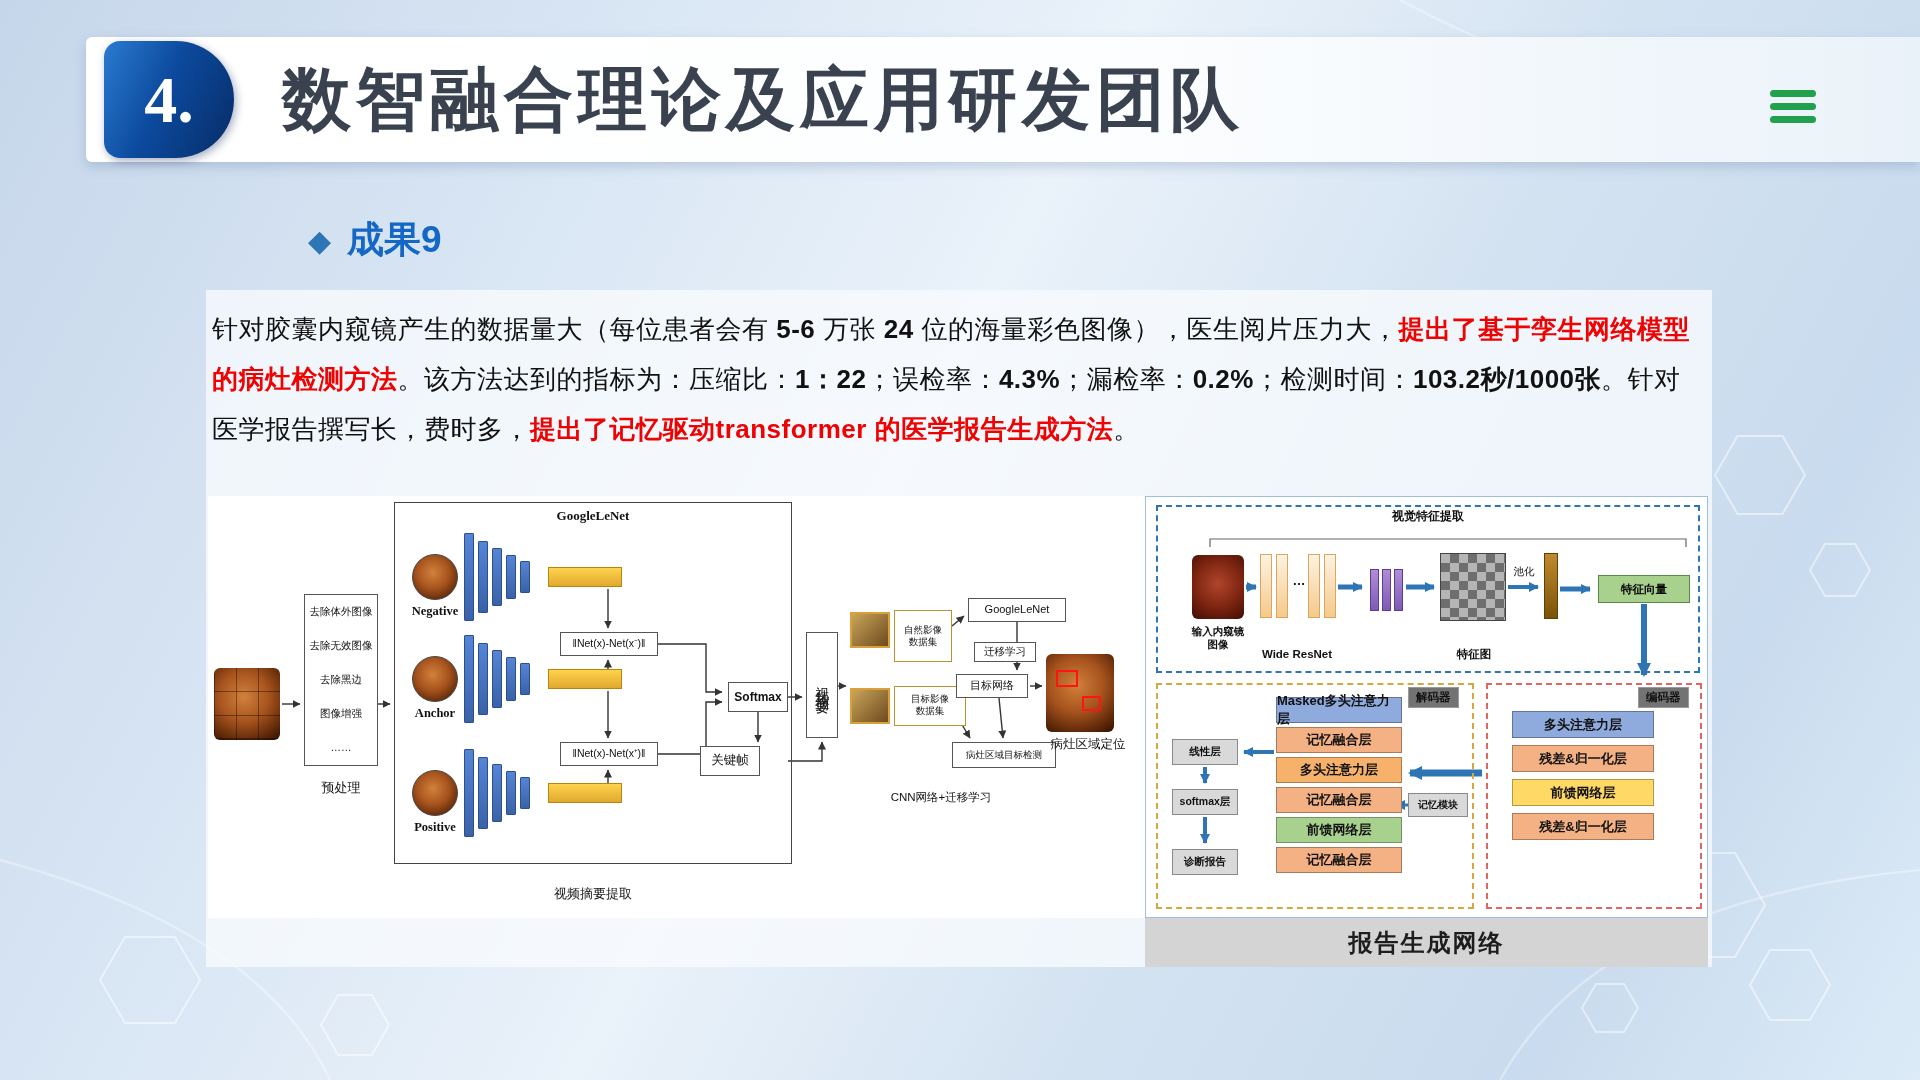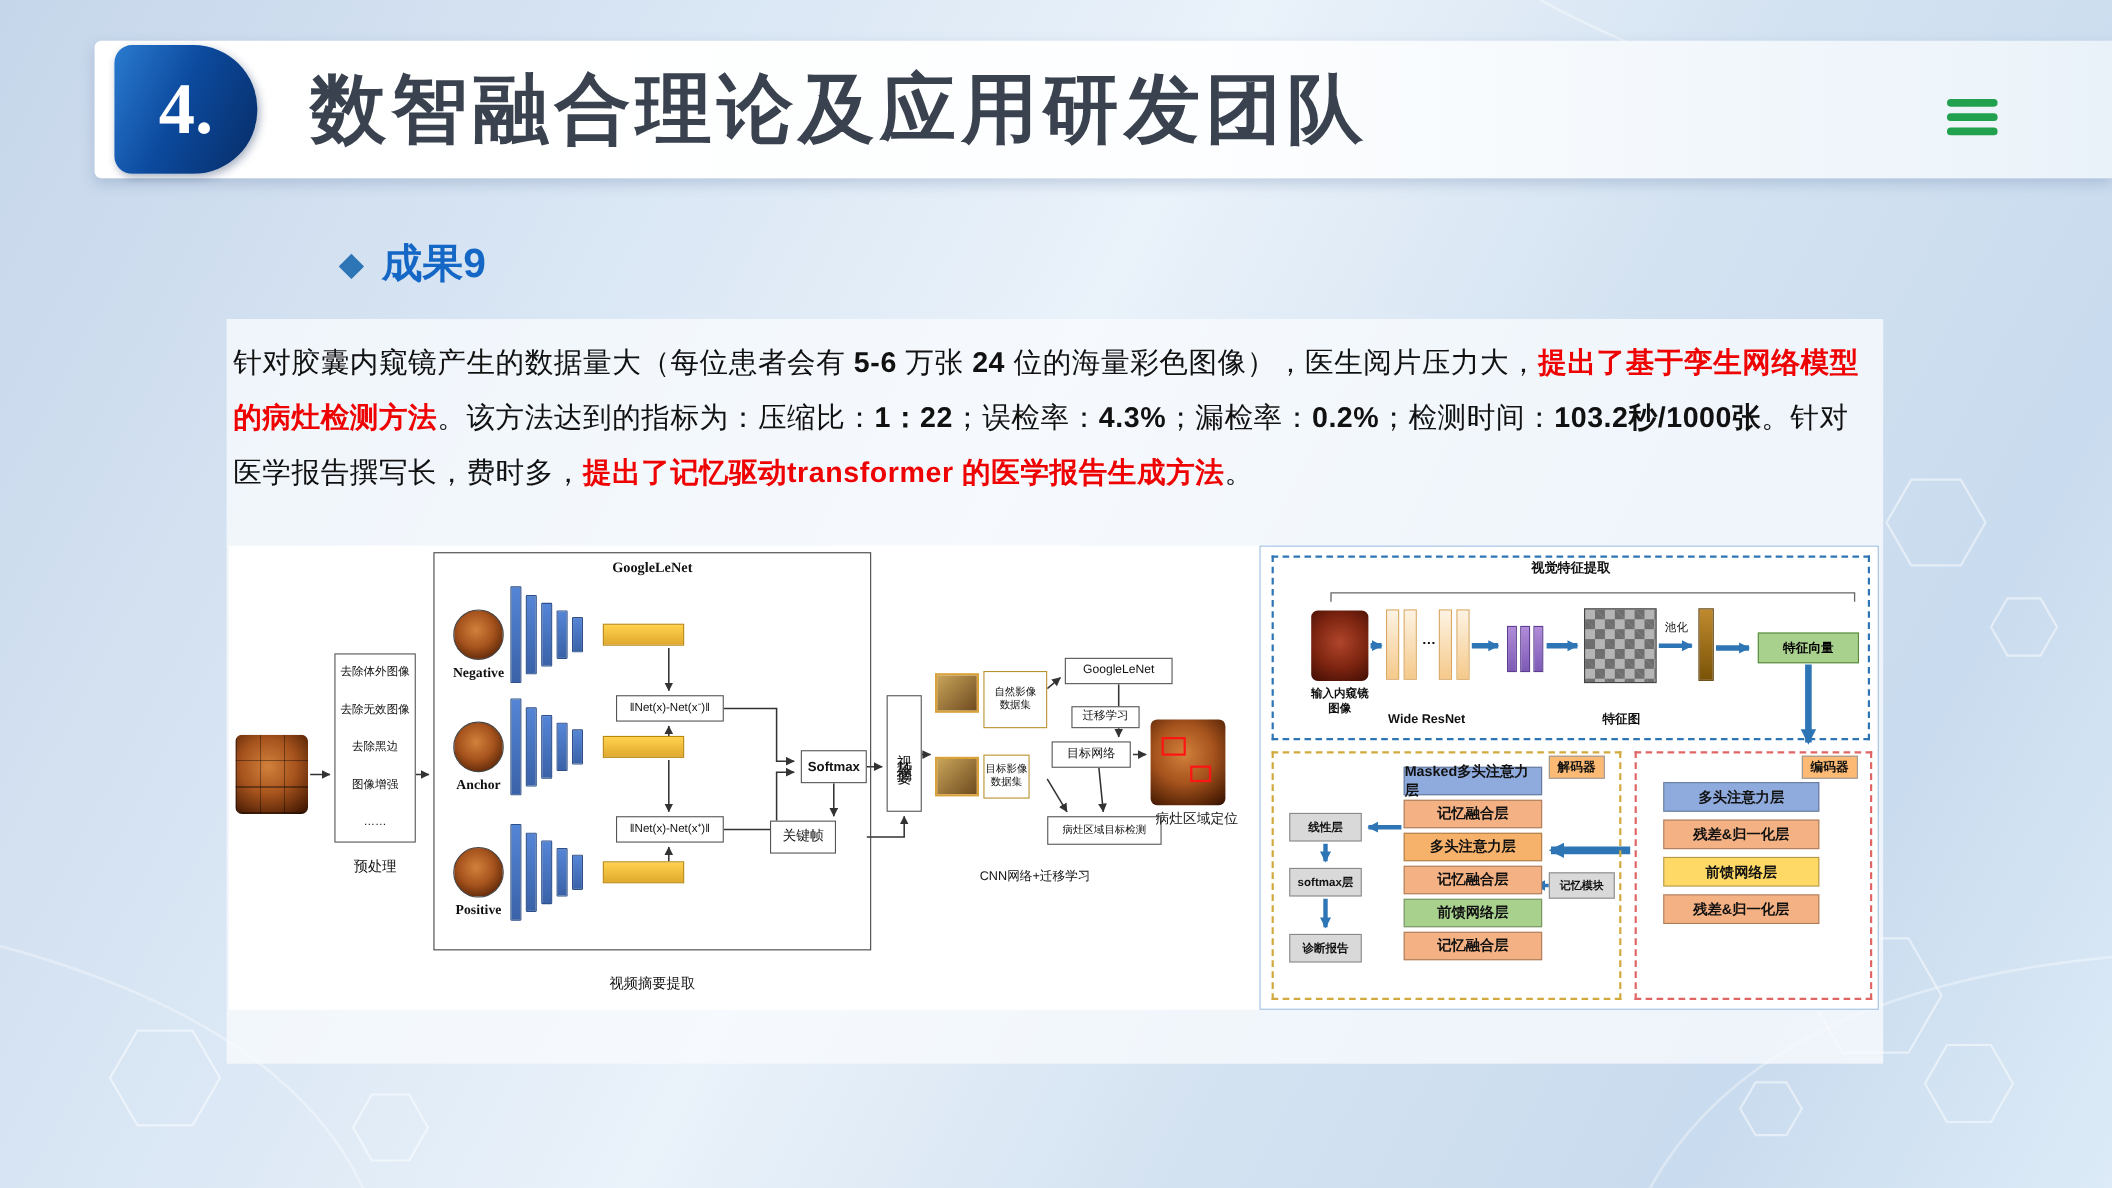--- a/index.html
+++ b/index.html
@@ -84,21 +84,21 @@
   .layer { position:absolute; left:130px; width:126px; height:26px; border:1px solid rgba(0,0,0,.3);
     display:flex; align-items:center; justify-content:center; font-size:13px; font-weight:700; color:#111; }
   .enc-layer { left:366px; width:142px; height:27px; }
   .lay-blue   { background:#8faadc; }
   .lay-orange { background:#f4b183; }
   .lay-amber  { background:#f6b26b; }
   .lay-green  { background:#a9d18e; }
   .lay-yellow { background:#ffd966; }
   .gbox { position:absolute; background:#d9d9d9; border:1px solid #8a8a8a; display:flex; align-items:center;
     justify-content:center; font-size:10.5px; font-weight:700; color:#111; }
-  .chip { position:absolute; background:#fdba74; border:1px solid #9a9a9a; padding:2px 7px;
+  .chip { position:absolute; background:#737373; border:1px solid #9a9a9a; padding:2px 7px;
     font-size:11.5px; font-weight:700; color:#111; }
   .vtext { writing-mode:vertical-rl; letter-spacing:5px; font-size:14px; }
   .fv { position:absolute; background:#a9d18e; border:1px solid #5a8a41; display:flex; align-items:center;
     justify-content:center; font-size:11.5px; font-weight:700; }
 </style>
 </head>
 <body>
 
 <div class="slide">
 
@@ -220,21 +220,21 @@
         <div class="bx" style="left:492px;top:250px;width:60px;height:30px;font-weight:400;font-size:12.5px;">关键帧</div>
 
         <div class="bx vtext" style="left:598px;top:136px;width:32px;height:106px;">视频摘要</div>
 
         <div class="lbl" style="left:275px;top:390px;width:220px;font-size:13px;">视频摘要提取</div>
 
         <div class="thumb-sm" style="left:642px;top:116px;"></div>
         <div class="bx pre" style="left:686px;top:114px;width:58px;height:52px;font-size:9.5px;border-color:#b99130;">自然影像
 数据集</div>
         <div class="thumb-sm" style="left:642px;top:192px;"></div>
-        <div class="bx pre" style="left:686px;top:190px;width:42px;height:40px;font-size:9.5px;border-color:#b99130;font-family:Liberation Mono, monospace;">目标影像
+        <div class="bx pre" style="left:686px;top:190px;width:72px;height:40px;font-size:9.5px;border-color:#b99130;font-family:Liberation Mono, monospace;">目标影像
 数据集</div>
 
         <div class="bx" style="left:760px;top:102px;width:98px;height:24px;font-size:11px;">GoogleLeNet</div>
         <div class="bx" style="left:766px;top:146px;width:62px;height:20px;font-size:10.5px;">迁移学习</div>
         <div class="bx" style="left:748px;top:178px;width:72px;height:24px;font-size:11px;">目标网络</div>
         <div class="bx" style="left:744px;top:246px;width:104px;height:26px;font-size:9.5px;">病灶区域目标检测</div>
         <div class="lbl" style="left:648px;top:294px;width:170px;font-size:11.5px;">CNN网络+迁移学习</div>
 
         <div class="scope" style="left:838px;top:158px;width:68px;height:78px;">
           <div class="redmark" style="left:10px;top:16px;width:22px;height:17px;"></div>
@@ -317,16 +317,17 @@
 
         <div class="dash-red" style="left:340px;top:186px;width:216px;height:226px;"></div>
         <div class="chip" style="left:492px;top:190px;">编码器</div>
 
         <div class="layer enc-layer lay-blue" style="top:214px;">多头注意力层</div>
         <div class="layer enc-layer lay-orange" style="top:248px;">残差&amp;归一化层</div>
         <div class="layer enc-layer lay-yellow" style="top:282px;">前馈网络层</div>
         <div class="layer enc-layer lay-orange" style="top:316px;">残差&amp;归一化层</div>
 
       </div>
+      <figcaption class="caption">报告生成网络</figcaption>
     </figure>
 
   </div>
 </div>
 
 </body></html>

